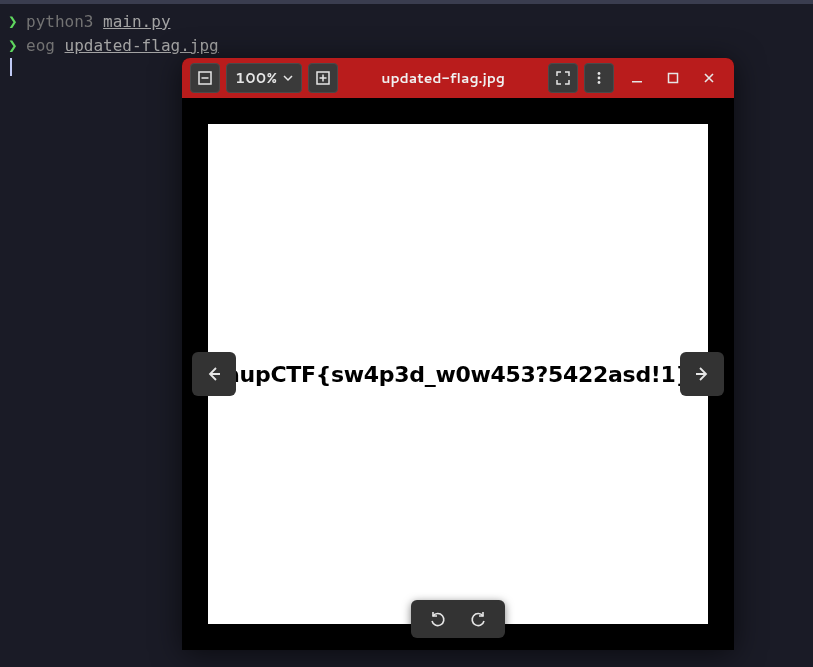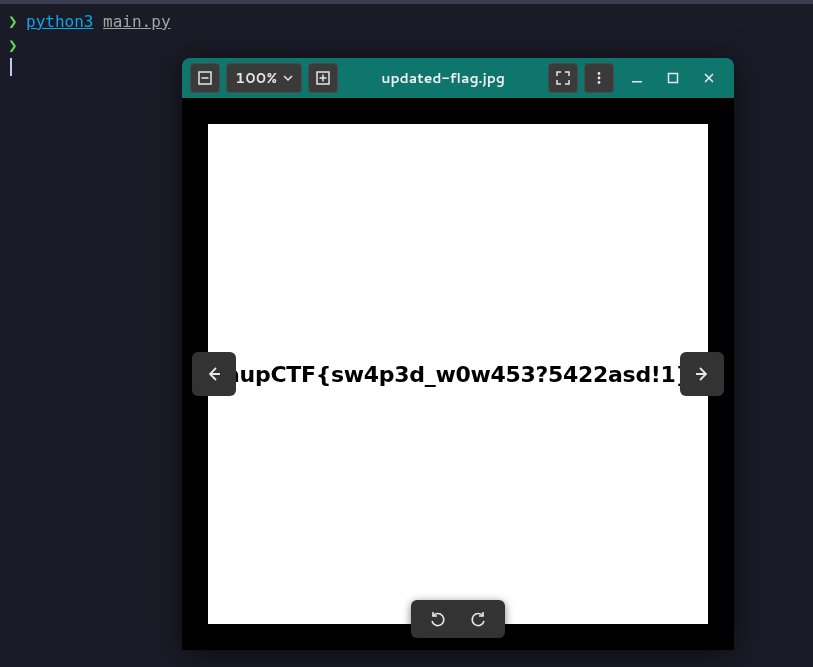--- a/index.html
+++ b/index.html
@@ -22,21 +22,21 @@
   .prompt-line {
     display: flex;
     align-items: baseline;
     line-height: 24px;
   }
   .prompt-symbol {
     color: #5fd75f;
     font-weight: bold;
     width: 18px;
   }
-  .cmd { color: #0ea5e9; text-decoration: underline; }
+  .cmd { color: #737373; }
   .arg { color: #a3a3a3; text-decoration: underline; }
   .cursor {
     display: inline-block;
     width: 2px;
     height: 18px;
     background: #c0caf5;
     margin-left: 2px;
     vertical-align: middle;
   }
 
@@ -49,21 +49,21 @@
     height: 592px;
     background: #000;
     border-radius: 8px;
     box-shadow: 0 4px 30px rgba(0,0,0,0.6);
     display: flex;
     flex-direction: column;
     font-family: "Cantarell","DejaVu Sans",sans-serif;
   }
   .titlebar {
     height: 46px;
-    background: #0f766e;
+    background: #b91c1c;
     border-radius: 8px 8px 0 0;
     display: flex;
     align-items: center;
     padding: 0 8px;
     gap: 6px;
     color: #e6e6e6;
     font-size: 14px;
     justify-content: space-between;
   }
   .tb-btn {
@@ -176,20 +176,21 @@
 
 <div class="topbar"></div>
 
 <div class="terminal">
   <div class="prompt-line">
     <span class="prompt-symbol">❯</span>
     <span><span class="cmd">python3</span> <span class="arg">main.py</span></span>
   </div>
   <div class="prompt-line">
     <span class="prompt-symbol">❯</span>
+    <span><span class="cmd">eog</span> <span class="arg">updated-flag.jpg</span></span>
   </div>
   <div class="prompt-line">
     <span class="cursor"></span>
   </div>
 </div>
 
 <div class="viewer">
   <div class="titlebar">
     <div class="tb-btn">
       <svg width="14" height="14" viewBox="0 0 14 14">

